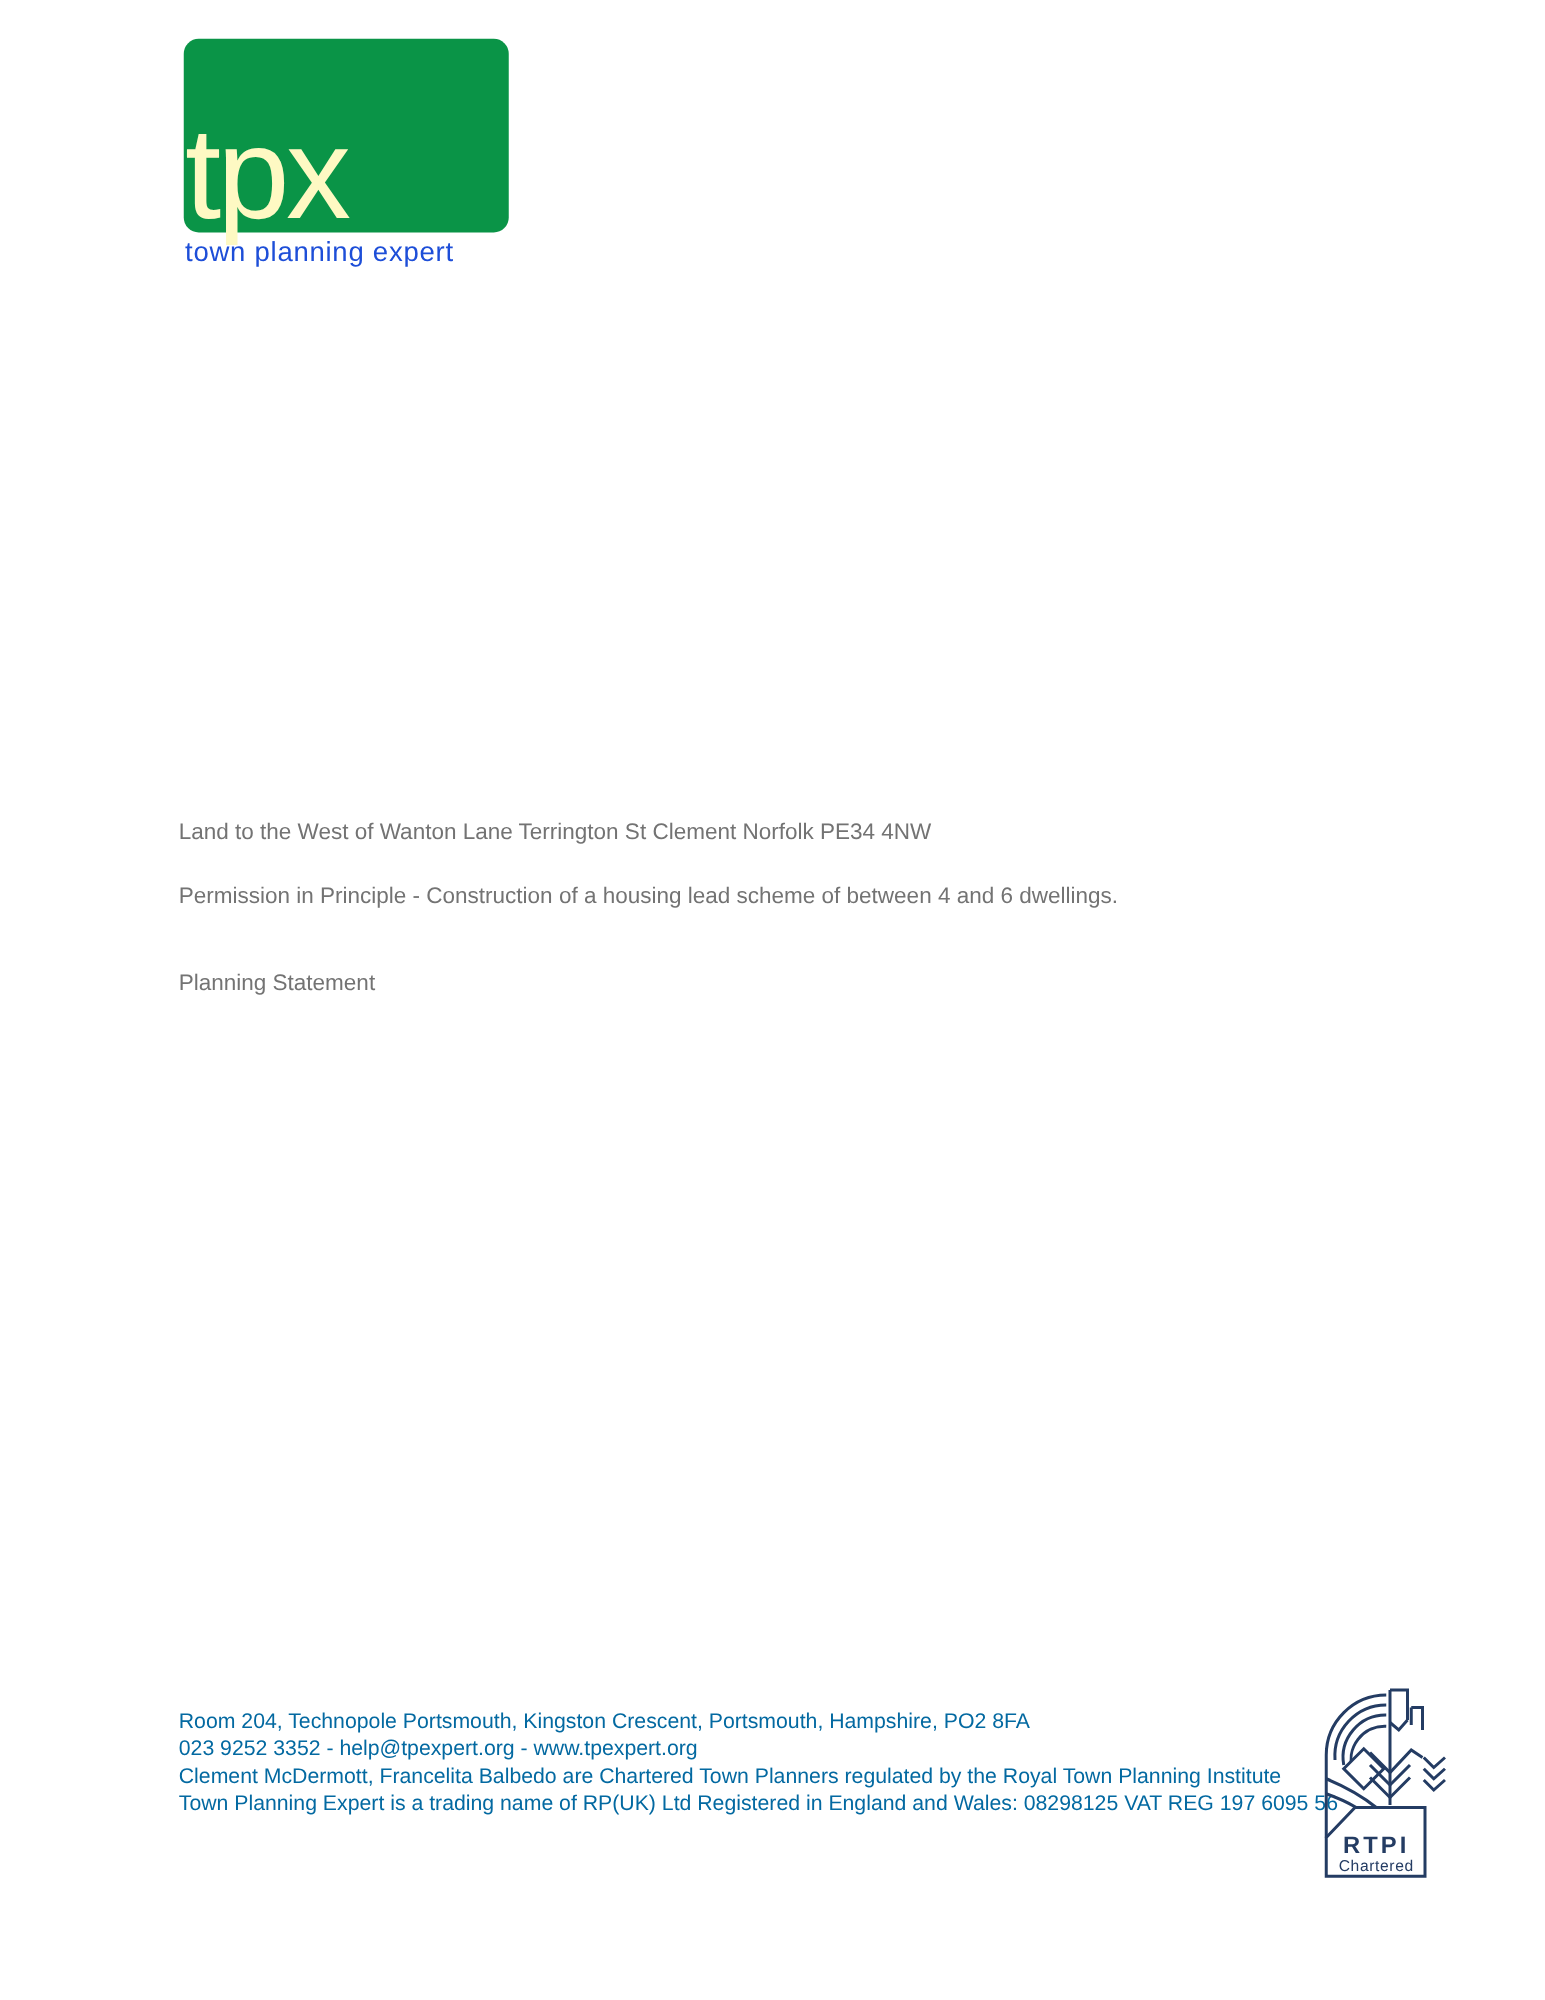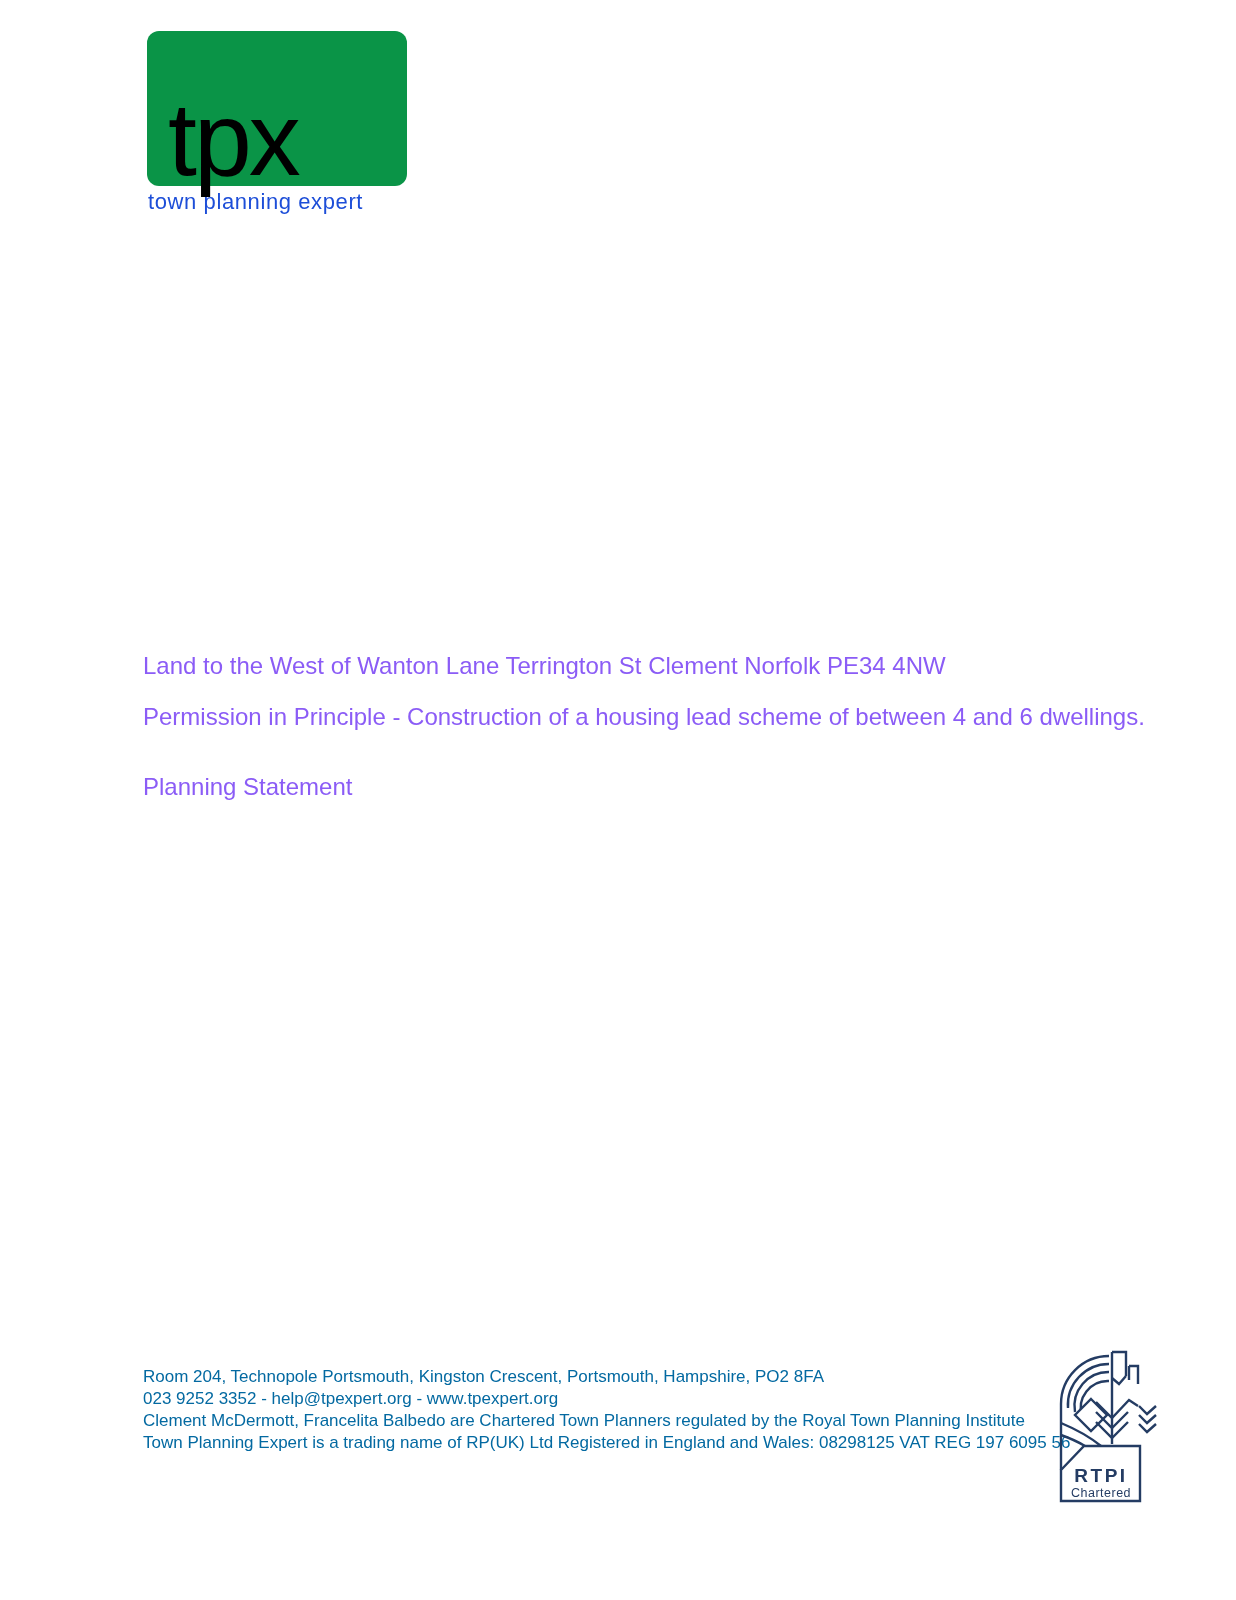--- a/index.html
+++ b/index.html
@@ -19,40 +19,39 @@
     width: 260px; height: 155px;
     background: #0a9447;
     border-radius: 12px;
   }
   .logo-mark-text {
     position: absolute;
     left: 1px; top: 56px;
     font-size: 104px;
     line-height: 1;
     letter-spacing: -3px;
-    color: #000000;
+    color: #fef9c3;
     white-space: nowrap;
-    padding-left: 20px;
   }
   .logo-tagline {
     position: absolute;
     left: 148px; top: 189px;
     font-size: 22px;
     letter-spacing: 0.6px;
     color: #1d4ed8;
     white-space: nowrap;
   }
 
   
   .title-block {
     position: absolute;
     left: 143px; top: 651px;
     width: 980px;
-    color: #8b5cf6;
-    font-size: 24px;
+    color: #737373;
+    font-size: 18px;
   }
   .title-block p {
     margin: 0;
     line-height: 29px;
     white-space: nowrap;
   }
   .title-block p.para-gap-1 { margin-top: 22px; }
   .title-block p.para-gap-2 { margin-top: 41px; }
 
   

